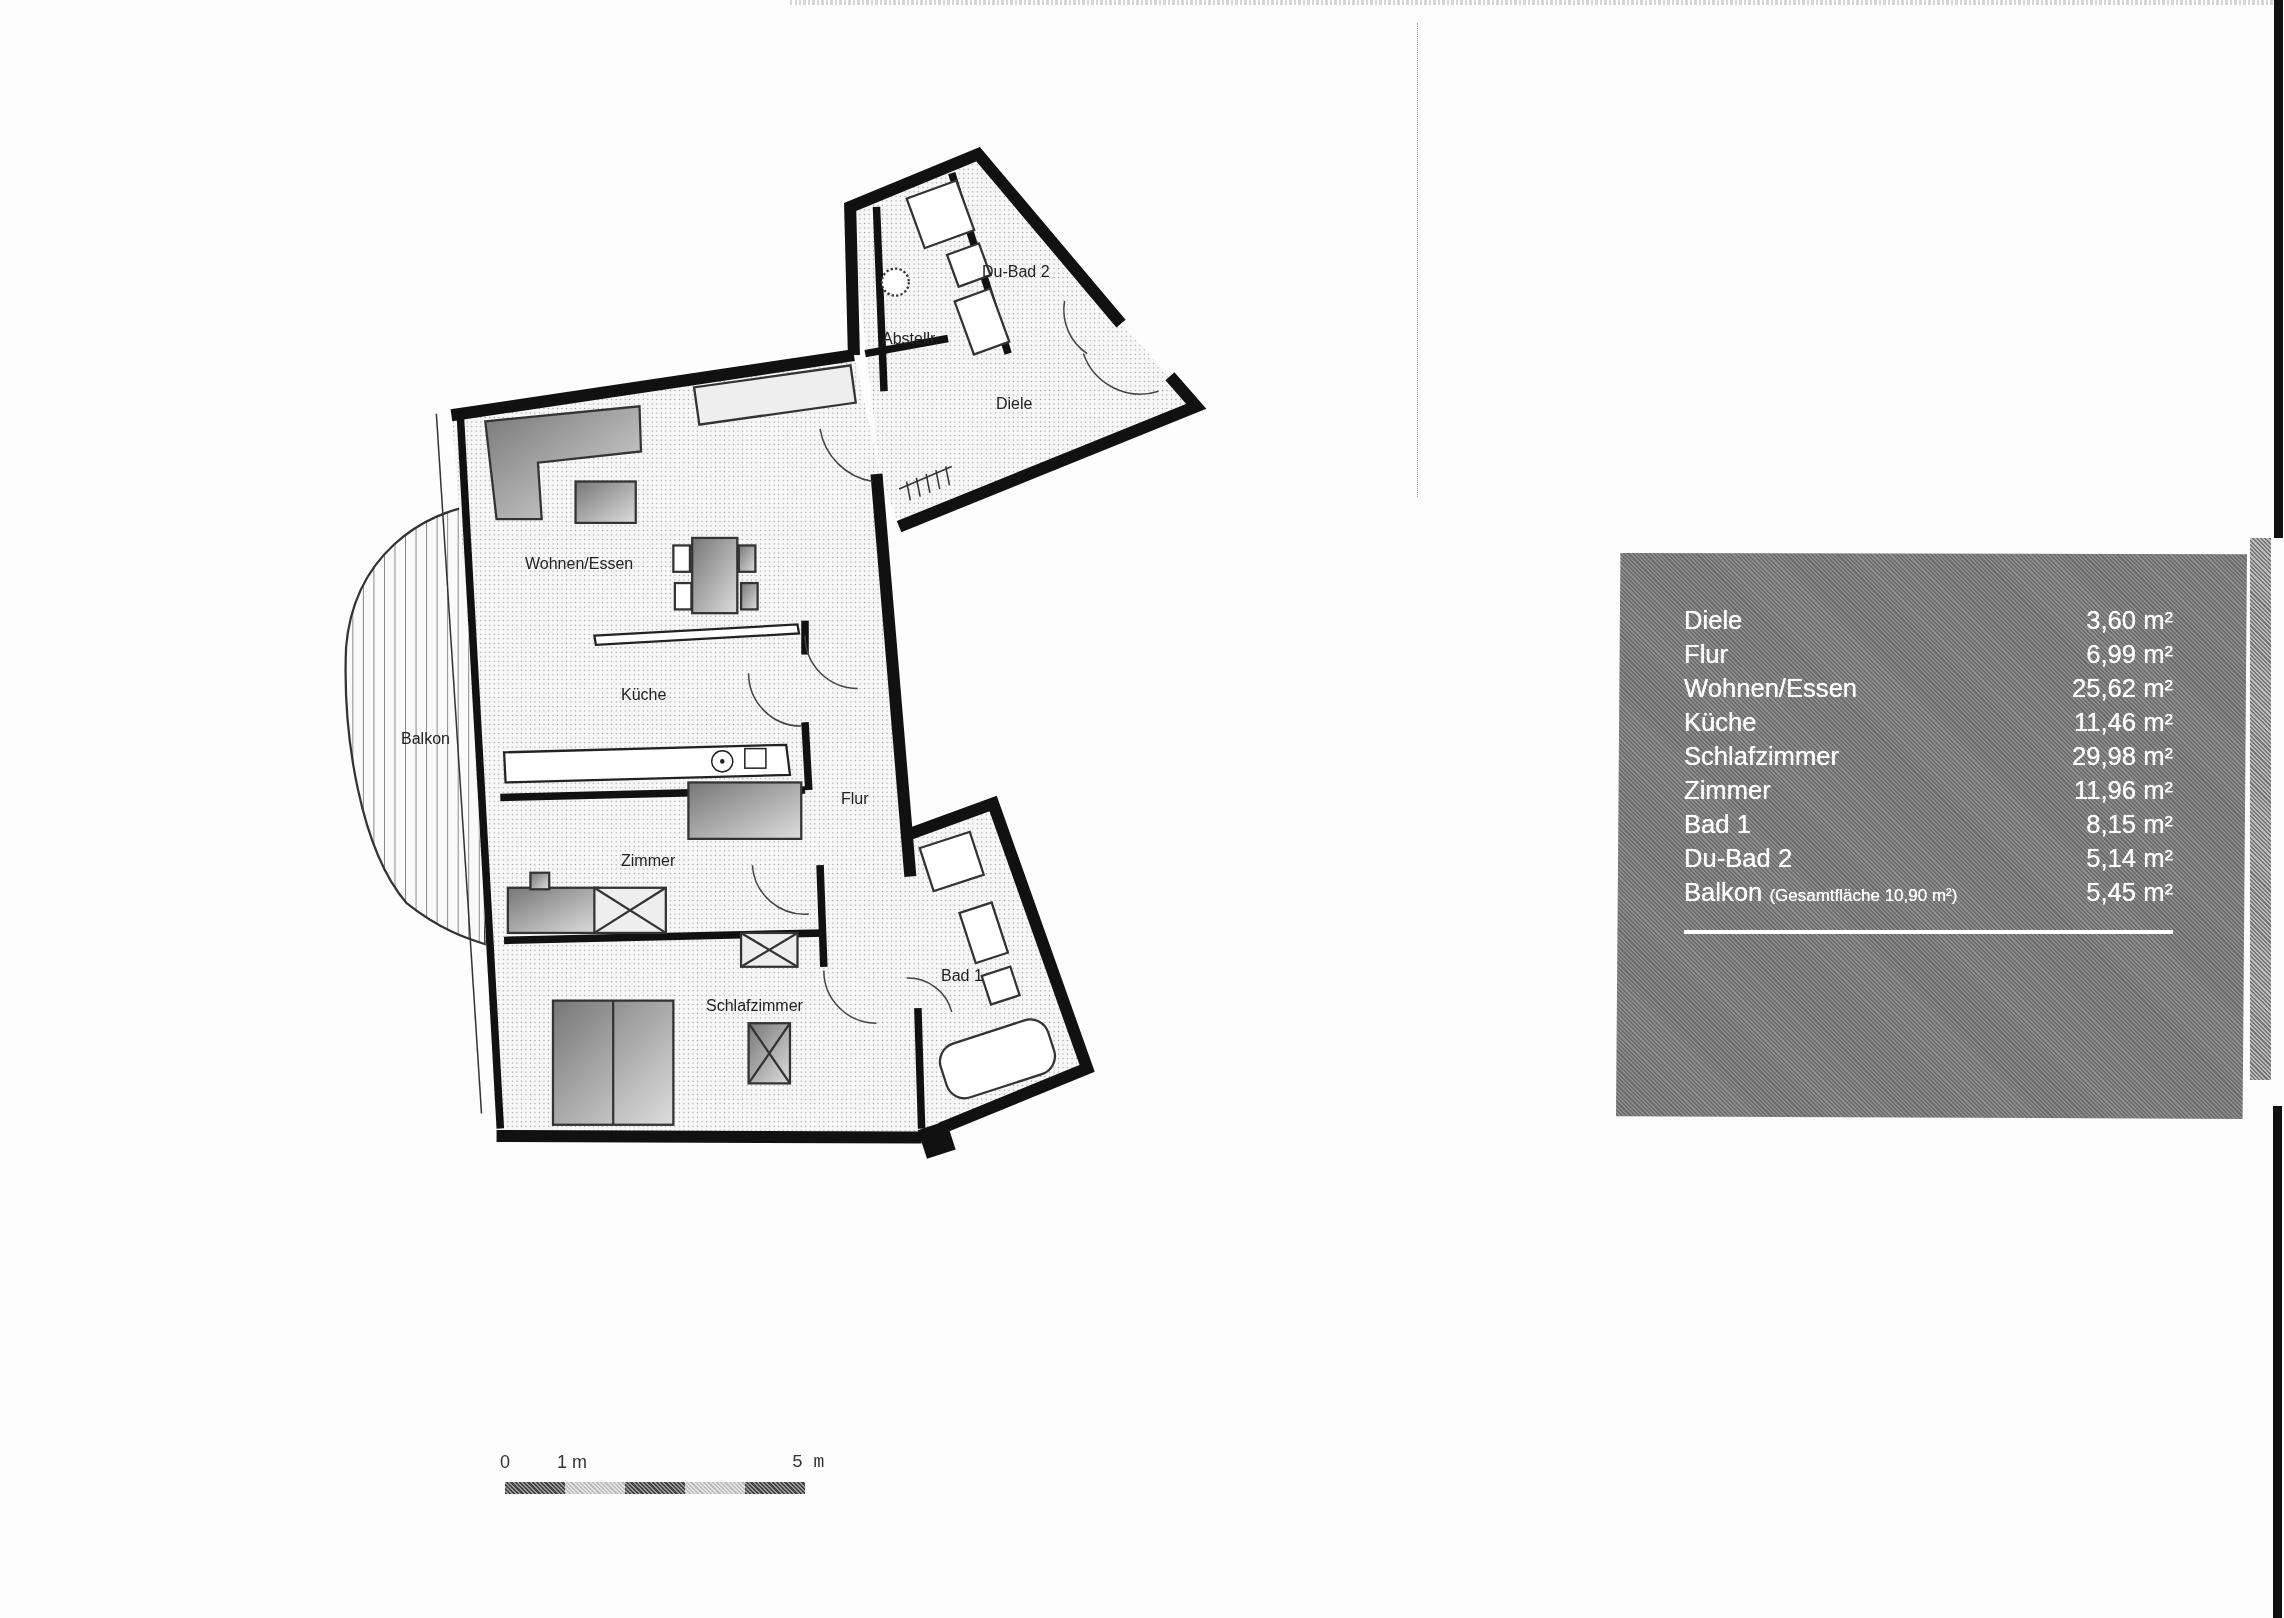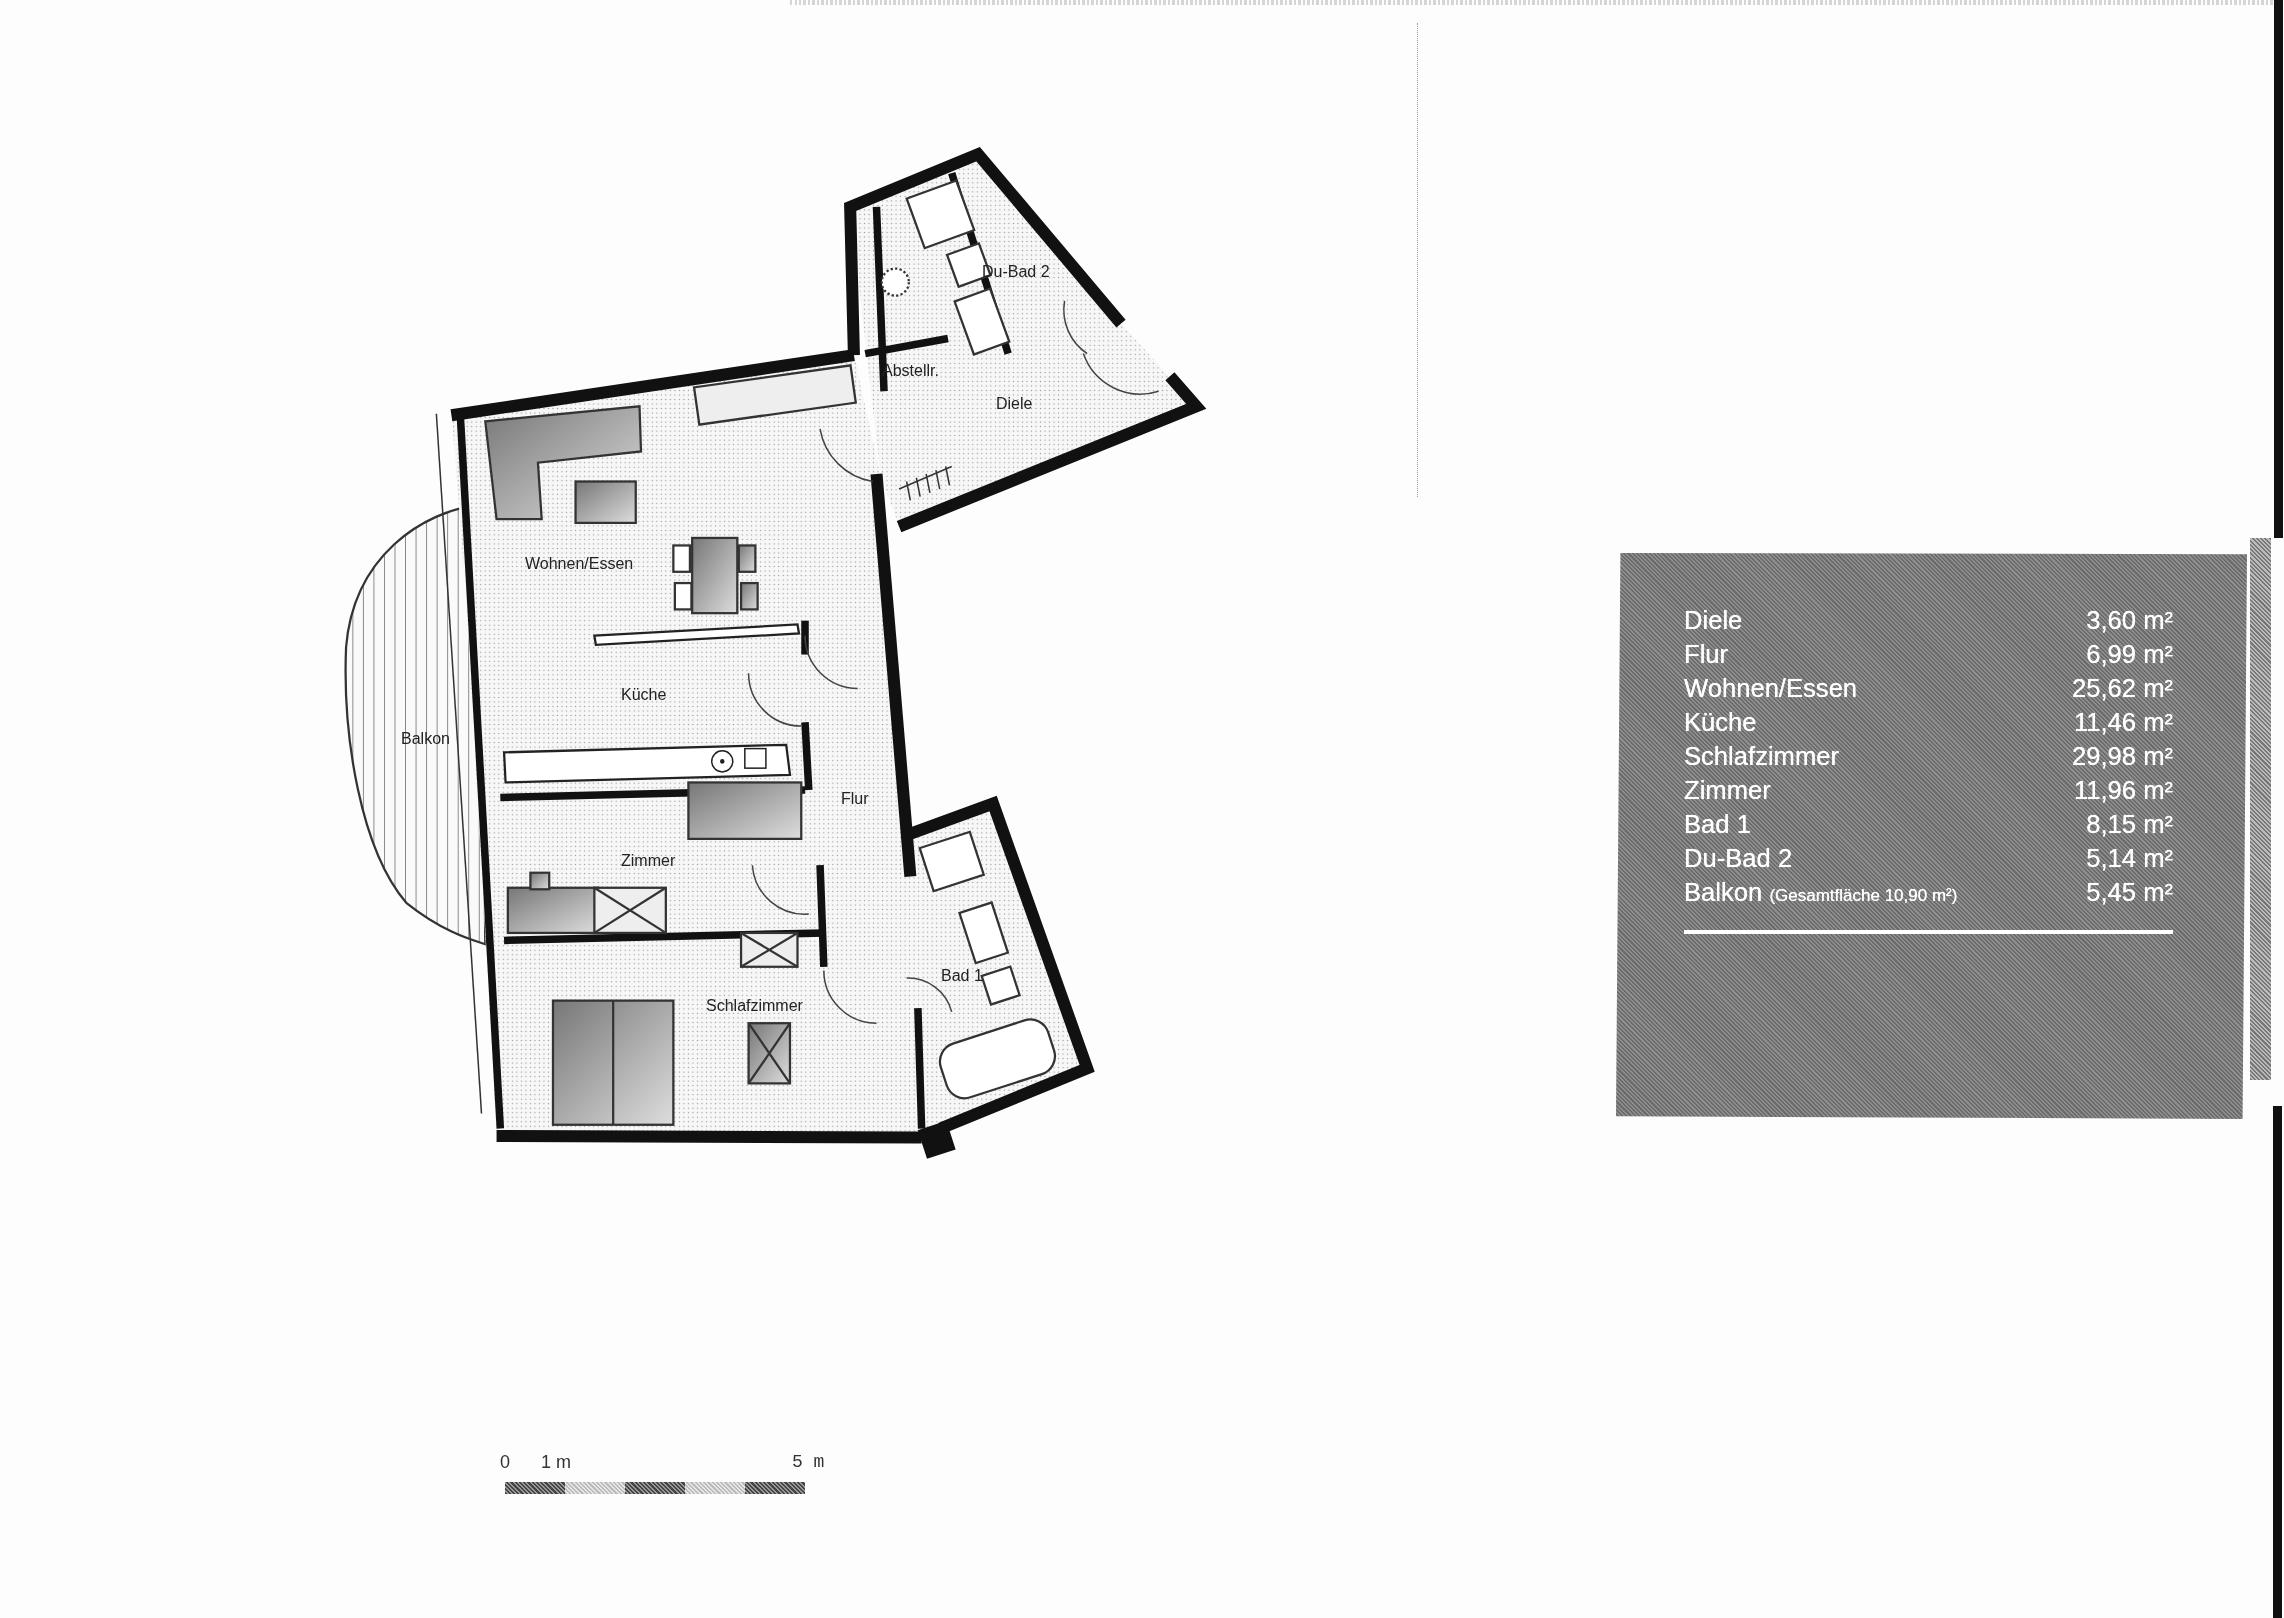--- a/index.html
+++ b/index.html
@@ -156,28 +156,28 @@
       <rect x="1225" y="1495" width="40" height="40" fill="#111" transform="rotate(-18 1245 1515)"></rect>
     </svg>
 
     <span class="room-label" style="left:525px; top:555px;">Wohnen/Essen</span>
     <span class="room-label" style="left:621px; top:686px;">Küche</span>
     <span class="room-label" style="left:621px; top:852px;">Zimmer</span>
     <span class="room-label" style="left:706px; top:997px;">Schlafzimmer</span>
     <span class="room-label" style="left:841px; top:790px;">Flur</span>
     <span class="room-label" style="left:941px; top:967px;">Bad 1</span>
     <span class="room-label" style="left:982px; top:263px;">Du-Bad 2</span>
-    <span class="room-label" style="left:882px; top:362px;">Abstellr.</span>
+    <span class="room-label" style="left:882px; top:330px;">Abstellr.</span>
     <span class="room-label" style="left:996px; top:395px;">Diele</span>
     <span class="room-label" style="left:401px; top:730px;">Balkon</span>
   </div>
 
   <div class="scale">
     <span class="scale-label" style="left:3px;">0</span>
-    <span class="scale-label" style="left:44px;">1 m</span>
+    <span class="scale-label" style="left:60px;">1 m</span>
     <span class="scale-label" style="left:295px;font-family:Liberation Mono, monospace;">5 m</span>
     <div class="scale-bar">
       <div class="seg dark"></div>
       <div class="seg light"></div>
       <div class="seg dark"></div>
       <div class="seg light"></div>
       <div class="seg dark"></div>
     </div>
   </div>
 

